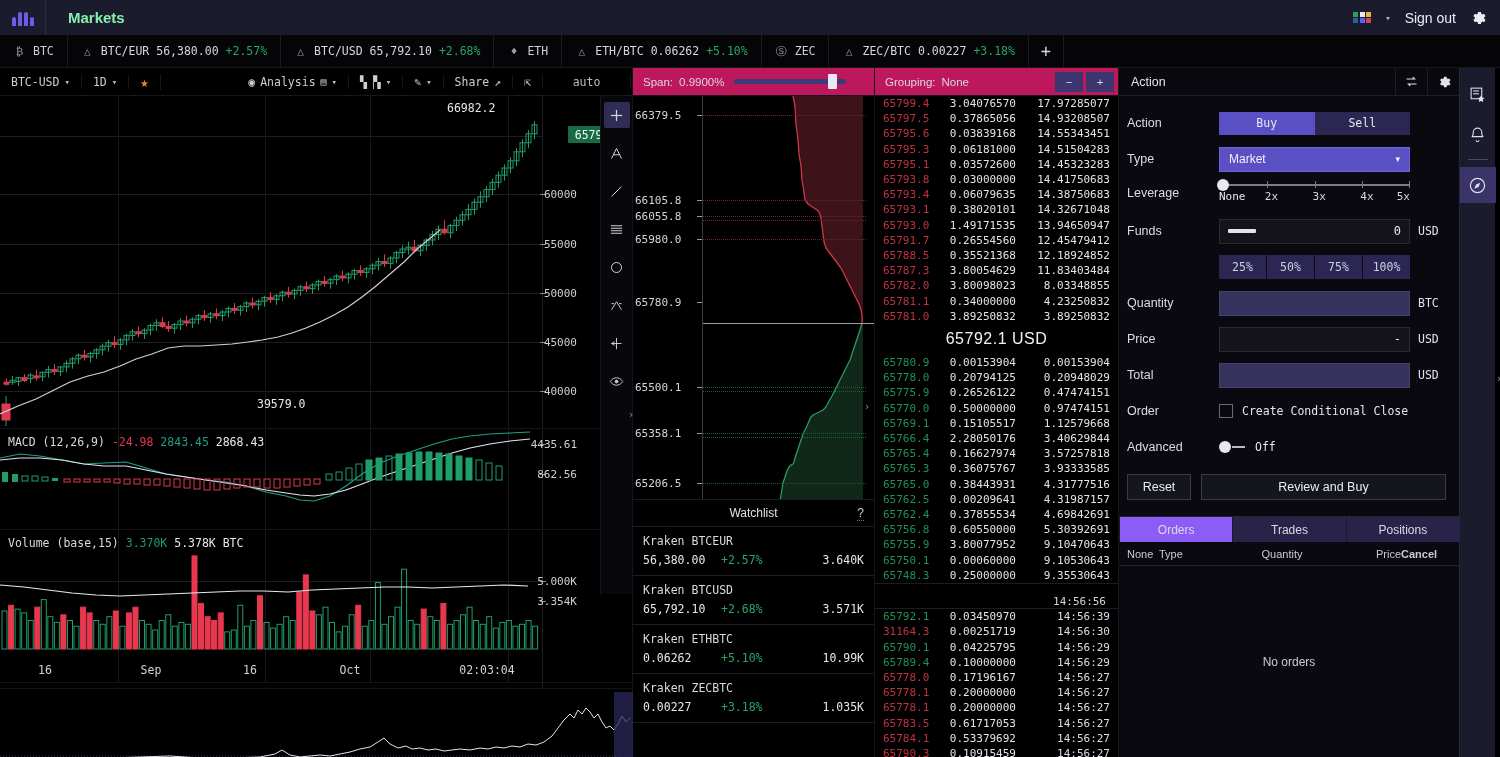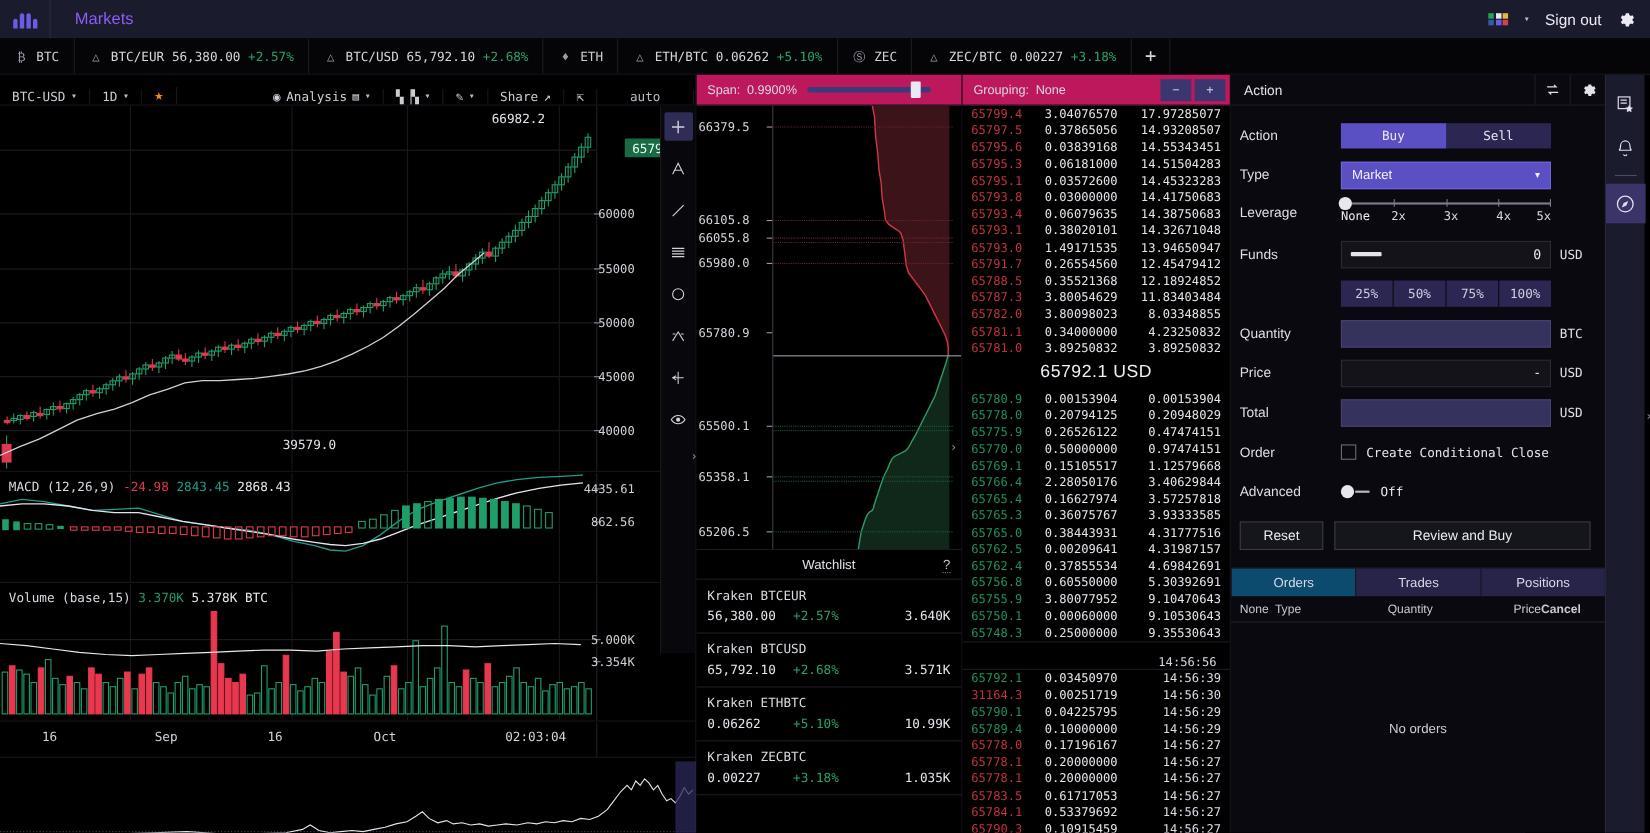--- a/index.html
+++ b/index.html
@@ -14,21 +14,21 @@
   .topbar { height:35px; background:#1b1b2e; display:flex; align-items:stretch; flex:0 0 35px; }
   .logo-box { width:46px; display:flex; align-items:center; justify-content:center;
               border-right:1px solid #2b2b42; }
   .logo-glyph { width:22px; height:16px; position:relative; }
   .logo-glyph i { position:absolute; bottom:0; width:4px; background:#6b5ce7; border-radius:2px 2px 0 0; display:block;}
   .logo-glyph i:nth-child(1){left:0; height:9px;}
   .logo-glyph i:nth-child(2){left:6px; height:14px;}
   .logo-glyph i:nth-child(3){left:12px; height:14px;}
   .logo-glyph i:nth-child(4){left:18px; height:9px;}
   .topbar-title { display:flex; align-items:center; padding:15px 22px;
-                  font-family:"Liberation Sans",sans-serif; font-size:15px; color:#8b5cf6; }
+                  font-family:"Liberation Sans",sans-serif; font-size:15px; color:#86efac;font-weight:bold; }
   .topbar-right { margin-left:auto; display:flex; align-items:center; gap:14px; padding-right:14px; }
   .grid-icon { display:grid; grid-template-columns:repeat(3,5px); grid-template-rows:repeat(2,5px); gap:1.5px; }
   .grid-icon s { display:block; width:5px; height:5px; }
   .chev { font-size:9px; color:#b9b7c9; }
   .signout { font-family:"Liberation Sans",sans-serif; font-size:14px; color:#eceaf5; cursor:pointer; }
   .gear { width:16px; height:16px; color:#eceaf5; }
 
   
   .tabstrip { height:33px; background:#050507; display:flex; align-items:stretch;
               flex:0 0 33px; border-bottom:1px solid #18181f; }
@@ -42,33 +42,33 @@
              color:#9b9bab; font-size:11px; }
   .tab-add { width:35px; display:flex; align-items:center; justify-content:center;
              color:#d6d6dd; font-size:17px; cursor:pointer; border-right:1px solid #1c1c24;}
 
   
   .main { flex:1; display:flex; min-height:0; }
 
   
   .chartcol { width:633px; display:flex; flex-direction:column; background:#000;
               border-right:1px solid #15151c; position:relative; }
-  .charttools { height:28px; display:flex; align-items:flex-end; border-bottom:1px solid #16161d;
+  .charttools { height:28px; display:flex; align-items:center; border-bottom:1px solid #16161d;
                 flex:0 0 28px; font-size:11.5px; }
   .ct { display:flex; align-items:center; gap:5px; padding:0 11px; border-right:1px solid #16161d;
         color:#ccccd4; cursor:pointer; white-space:nowrap; }
   .star { color:#f08a24; font-size:14px; }
   .ct-spacer { flex:1; border-right:1px solid #16161d; }
   .ct.auto { justify-content:center; width:92px; color:#b9b9c3; }
 
   .chartwrap { flex:1; position:relative; min-height:0; }
   .pane { position:absolute; left:0; right:0; border-bottom:1px solid #15151c; }
   .pane-price { top:0; height:333px; }
   .pane-macd  { top:334px; height:100px; }
-  .pane-vol   { top:435px; height:125px; }
+  .pane-vol   { top:435px; height:152px; }
   .pane-axis  { top:561px; height:32px; border-bottom:1px solid #15151c; }
   .pane-mini  { top:594px; height:100px; }
 
   .axisfill { position:absolute; right:0; top:0; bottom:0; width:90px; border-left:1px solid #1f1f28; }
   .ylab { position:absolute; right:55px; color:#cfcfd7; font-size:11px; text-align:left; white-space:nowrap;}
   .ytick { position:absolute; right:86px; width:6px; height:1px; background:#8a8a98; }
   .gridline { position:absolute; left:0; right:90px; height:1px; background:#1d1d25; }
   .vgrid { position:absolute; top:0; bottom:0; width:1px; background:#17171e; }
 
   .ind-legend { position:absolute; left:8px; top:5px; font-size:11.5px; white-space:nowrap; z-index:4;}
@@ -183,27 +183,27 @@
   .chk { width:14px; height:14px; border:1px solid #6a6a7e; margin-right:9px; cursor:pointer; }
   .chk-label { font-size:11.5px; color:#e3e3ec; }
   .toggle { display:flex; align-items:center; }
   .tg-knob { width:12px; height:12px; border-radius:50%; background:#e7e7f0; }
   .tg-bar { width:13px; height:2px; background:#b9b9c6; margin-left:1px; }
   .tg-txt { margin-left:10px; font-size:11.5px; color:#e3e3ec; }
   .actions { display:flex; gap:10px; margin-top:14px; padding-bottom:16px; }
   .btn { height:26px; border:1px solid #3a3a48; background:#15151c; display:flex;
          align-items:center; justify-content:center; font-family:"Liberation Sans",sans-serif;
          font-size:12.5px; color:#eaeaf4; cursor:pointer; }
-  .btn-reset { width:76px; }
+  .btn-reset { width:64px; }
   .btn-review { flex:1; }
   .tabs3 { display:flex; height:26px; border-top:1px solid #22222e; }
   .tab3 { flex:1; display:flex; align-items:center; justify-content:center;
           font-family:"Liberation Sans",sans-serif; font-size:12px; color:#d9d9e6;
           background:#272349; border-left:1px solid #1a1a26; cursor:pointer;}
-  .tab3.sel { background:#0c4a6e; }
+  .tab3.sel { background:#8b5cf6; }
   .ordhead { display:flex; height:24px; align-items:center; font-size:11px; color:#c9c9d6;
              border-bottom:1px solid #22222e; font-family:"Liberation Sans",sans-serif;}
   .ordhead .h1{width:40px; padding-left:8px;} .ordhead .h2{width:60px;}
   .ordhead .h3{flex:1; text-align:center;} .ordhead .h4{width:56px; text-align:right;}
   .ordhead .h5{width:58px; text-align:left; padding-right:8px;font-weight:bold;}
   .noorders { flex:1; display:flex; align-items:center; justify-content:center;
               color:#cdcdd8; font-family:"Liberation Sans",sans-serif; font-size:12px; }
 
   
   .rail { width:36px; background:#1b1b2e; display:flex; flex-direction:column; align-items:center;

